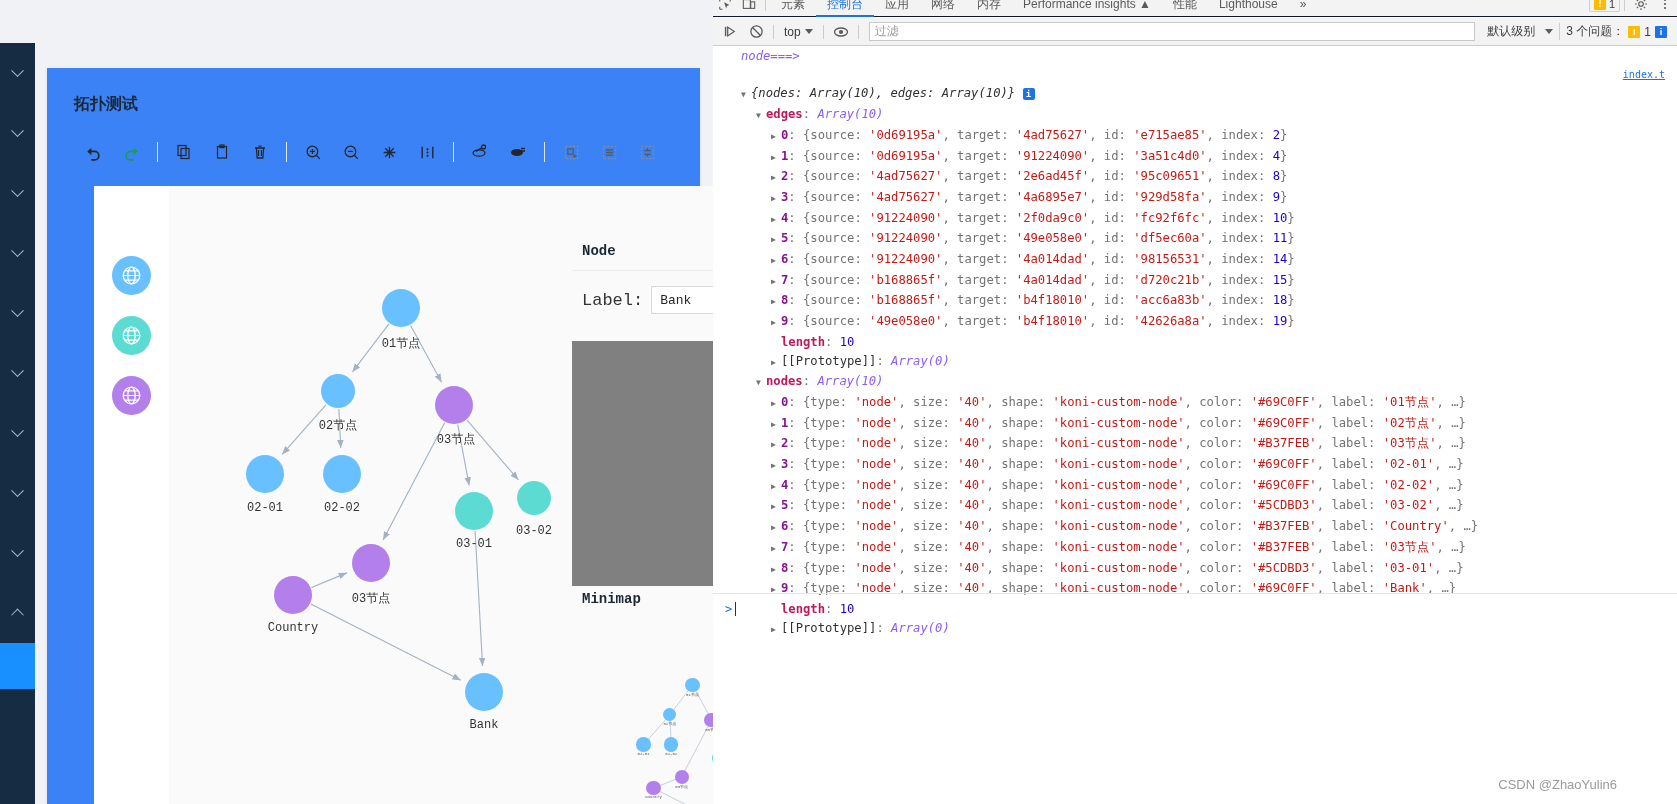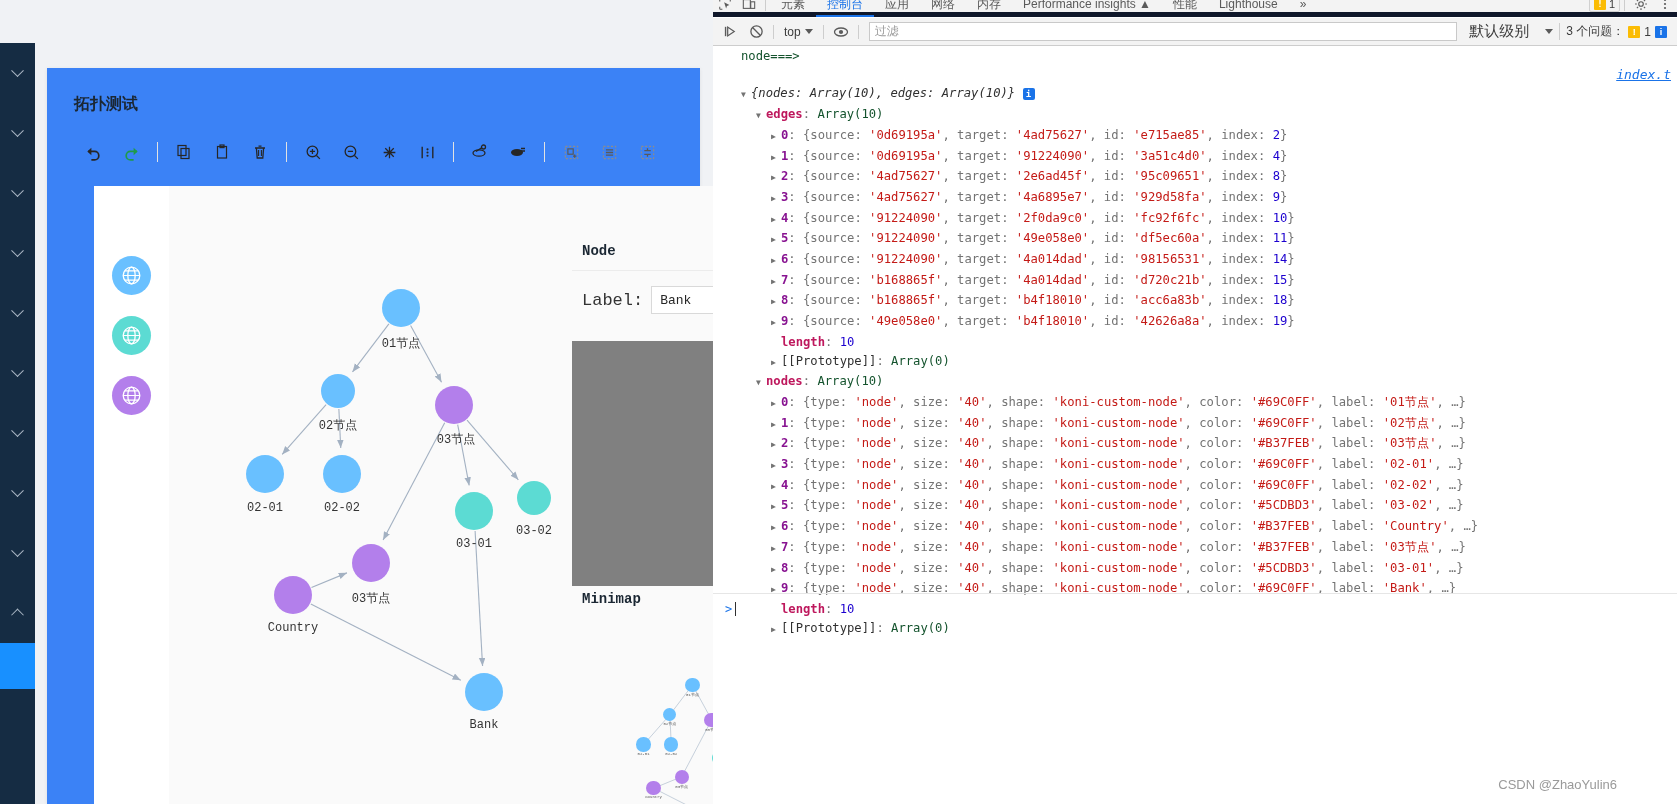--- a/index.html
+++ b/index.html
@@ -62,21 +62,21 @@
   .mini-placeholder { position:absolute; left:0px; top:155px; width:175px; height:245px; background:#808080; }
   .mini-title { position:absolute; left:10px; top:405px; font-size:14px; font-weight:bold; color:#1b2733; }
   .minimap { position:absolute; left:22px; top:430px; width:150px; height:250px; }
   .mnode { position:absolute; border-radius:50%; }
   .mlabel { position:absolute; font-size:4px; color:#555; white-space:nowrap; }
 
   
   .dt { position:absolute; left:713px; top:0; width:964px; height:804px; background:#fff;
         font-family:"DejaVu Sans Mono","Liberation Mono",monospace; }
   .dt-tabs { position:absolute; left:0; top:0; width:964px; height:17px; background:#f3f3f3;
-             border-bottom:5px solid #0f172a; display:flex; align-items:flex-start; }
+             border-bottom:1px solid #0f172a; display:flex; align-items:flex-start; }
   .dt-tabrow { position:absolute; left:0; top:-9px; width:964px; height:26px; display:flex; align-items:center; }
   .dt-icobtn { width:24px; height:26px; display:flex; align-items:center; justify-content:center; color:#5a5a5a; }
   .dt-vsep { width:1px; height:14px; background:#cdcdcd; margin:0 4px; }
   .dt-tab { padding:0 11px; height:26px; display:flex; align-items:center; font-size:12px; color:#5a5a5a;
             font-family:"Liberation Sans",sans-serif; white-space:nowrap; }
   .dt-tab.sel { color:#1a73e8; box-shadow:inset 0 -2px 0 #1a73e8; }
   .dt-badge { display:flex; align-items:center; gap:3px; border:1px solid #d0d0d0; border-radius:2px; padding:1px 4px; }
   .warnico { width:12px; height:12px; background:#fbbc04; color:#fff; font-size:9px; font-weight:bold;
              display:flex; align-items:center; justify-content:center; border-radius:1px; }
   .infoico { width:12px; height:12px; background:#1a73e8; color:#fff; font-size:9px; font-weight:bold;
@@ -84,45 +84,45 @@
 
   .dt-toolbar { position:absolute; left:0; top:18px; width:964px; height:28px; background:#f3f3f3;
                 border-bottom:1px solid #cdcdcd; display:flex; align-items:center; padding:0 4px; }
   .dt-tbtn { width:26px; height:26px; display:flex; align-items:center; justify-content:center; color:#5a5a5a; }
   .dt-ctx { display:flex; align-items:center; gap:4px; font-size:12px; color:#3c3c3c; padding:0 6px;
             font-family:"Liberation Sans",sans-serif; }
   .caret { width:0;height:0;border-left:4px solid transparent;border-right:4px solid transparent;border-top:5px solid #5a5a5a; }
   .dt-filter { flex:1; height:19px; background:#fff; border:1px solid #c9c9c9; margin:0 6px;
                font-size:12px; color:#9a9a9a; display:flex; align-items:center; padding:0 5px;
                font-family:"Liberation Sans",sans-serif; }
-  .dt-level { display:flex; align-items:center; gap:16px; font-size:15px; color:#3c3c3c; padding:0 6px;
+  .dt-level { display:flex; align-items:center; gap:10px; font-size:12px; color:#3c3c3c; padding:0 6px;
               font-family:"Liberation Sans",sans-serif; white-space:nowrap; }
   .dt-issues { display:flex; align-items:center; gap:4px; font-size:12px; color:#3c3c3c; padding:0 6px;
                border-left:1px solid #cdcdcd; font-family:"Liberation Sans",sans-serif; white-space:nowrap; }
 
   .console { position:absolute; left:0; top:47px; width:964px; height:757px; overflow:hidden;
              font-size:12.2px; line-height:18.7px; color:#303030; }
   .cline { position:relative; white-space:pre; padding-left:28px; }
   .indent1 { padding-left:43px; }
   .indent2 { padding-left:58px; }
   .tri { display:inline-block; width:10px; color:#737373; }
   .tri-open::before { content:"\25BC"; font-size:8px; }
   .tri-closed::before { content:"\25B6"; font-size:8px; }
   .k-prop { color:#be185d; font-weight:bold; }
   .k-idx  { color:#881391; font-weight:bold; }
   .k-key  { color:#737373; }
   .k-str  { color:#c41a16; }
   .k-num  { color:#1c00cf; }
-  .k-plain{ color:#14532d; }
+  .k-plain{ color:#8b5cf6;font-style:italic; }
   .k-italic{ color:#303030; font-style:italic; }
   .k-proto{ color:#303030; }
   .info-b { display:inline-block; width:12px; height:12px; background:#1a73e8; color:#fff;
             border-radius:2px; font-size:9px; text-align:center; line-height:12px; font-weight:bold;
             vertical-align:middle; }
-  .srclink { position:absolute; right:6px; font-size:13px; color:#1a73e8; text-decoration:underline;font-style:italic; }
+  .srclink { position:absolute; right:12px; font-size:10px; color:#1a73e8; text-decoration:underline; }
   .prompt-row { position:absolute; left:0; width:964px; height:20px; display:flex; align-items:center; }
   .prompt-arrow { color:#1a73e8; font-size:12px; padding-left:12px; width:22px; }
   .caretbar { width:1px; height:14px; background:#303030; }
   .hr-line { position:absolute; left:0; width:964px; height:1px; background:#e6e6e6; }
   .watermark { position:absolute; right:60px; bottom:12px; font-size:13px; color:#9a9a9a;
                font-family:"Liberation Sans",sans-serif; }
 </style>
 </head>
 <body>
 

